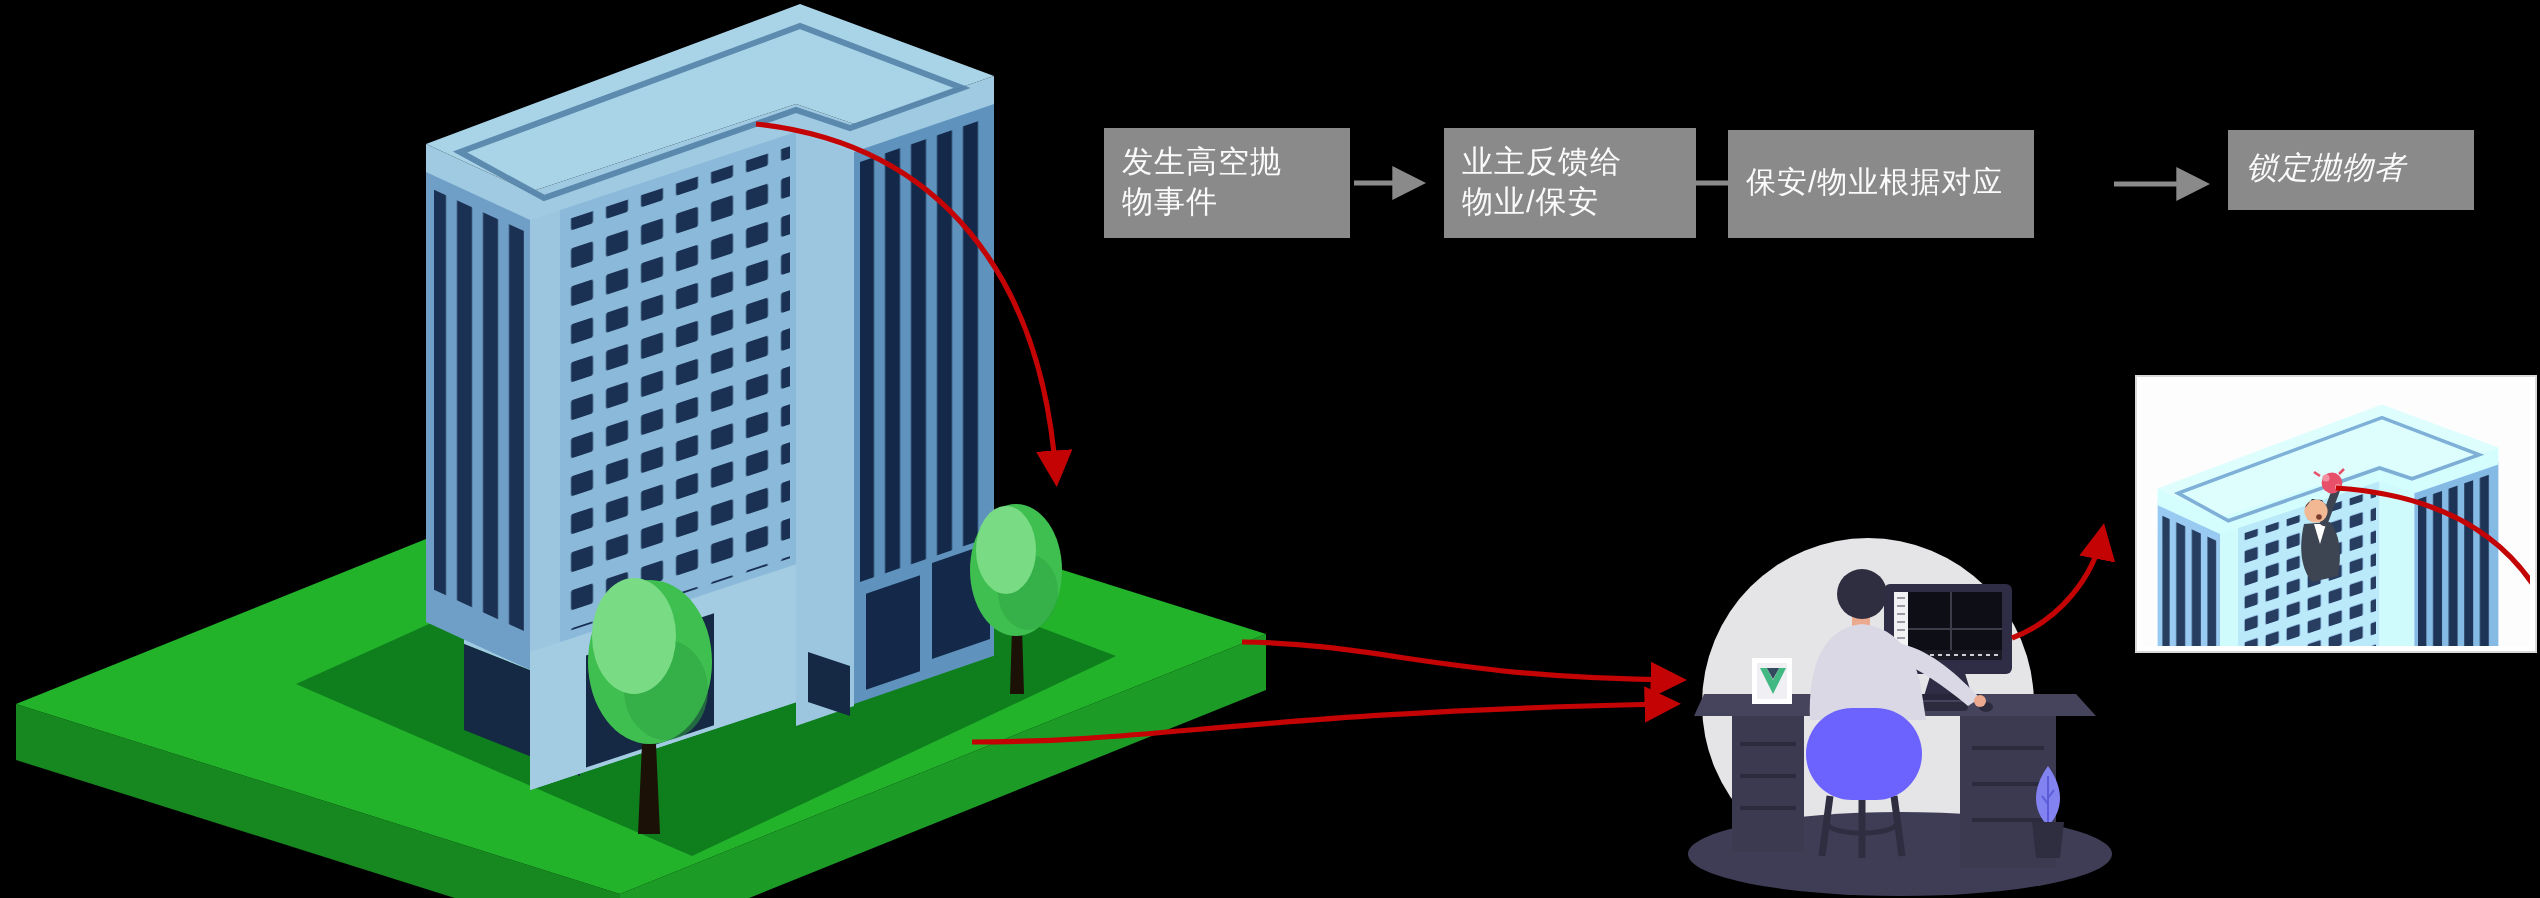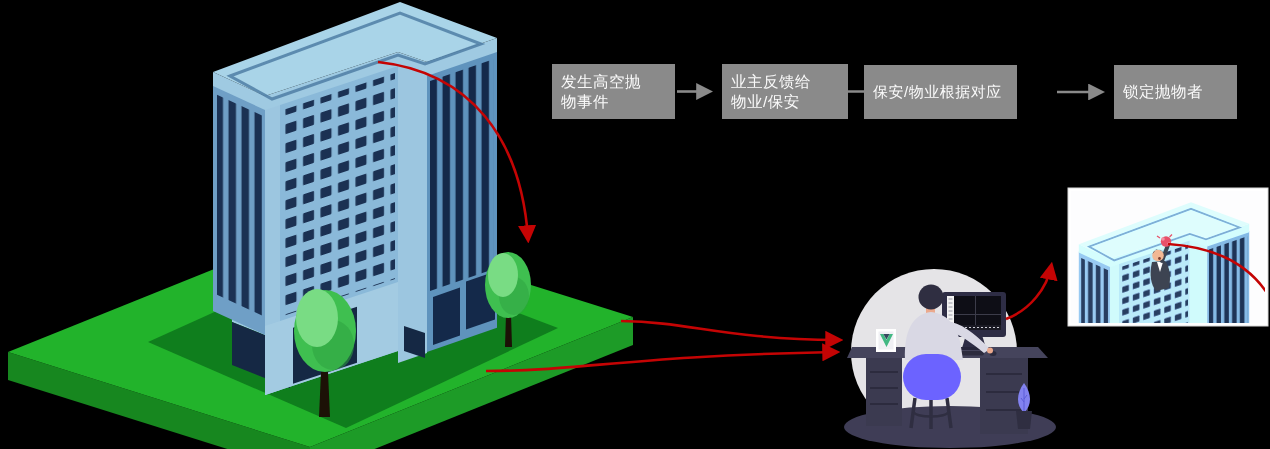--- a/index.html
+++ b/index.html
@@ -6,21 +6,21 @@
   .canvas{position:relative;width:1270px;height:449px;background:var(--bg,#000);overflow:hidden;
           font-family:"Liberation Sans","DejaVu Sans",sans-serif;}
   .scene{position:absolute;left:0;top:0;}
   .flow-box{position:absolute;background:var(--flow-box,#8a8a8a);color:var(--flow-text,#fafafa);
             display:flex;flex-direction:column;justify-content:center;box-sizing:border-box;
             padding:4px 6px 4px 9px;font-size:15.5px;line-height:20px;letter-spacing:0.5px;}
   .flow-box .l{display:block;white-space:nowrap;}
   #fb1{left:552px;top:64px;width:123px;height:55px;}
   #fb2{left:722px;top:64px;width:126px;height:55px;}
   #fb3{left:864px;top:65px;width:153px;height:54px;font-size:15px;}
-  #fb4{left:1114px;top:65px;width:123px;height:54px;}
+  #fb4{left:1114px;top:65px;width:123px;height:40px;font-style:italic;}
 </style>
 </head>
 <body>
 
 <div class="canvas">
 
 <svg class="scene" width="1270" height="449" viewBox="0 0 1270 449">
   <defs>
     <pattern id="pWin" patternUnits="userSpaceOnUse" width="17.5" height="19">
       <rect x="3" y="4" width="11" height="10" rx="1" style="fill:var(--window-navy)"></rect>

